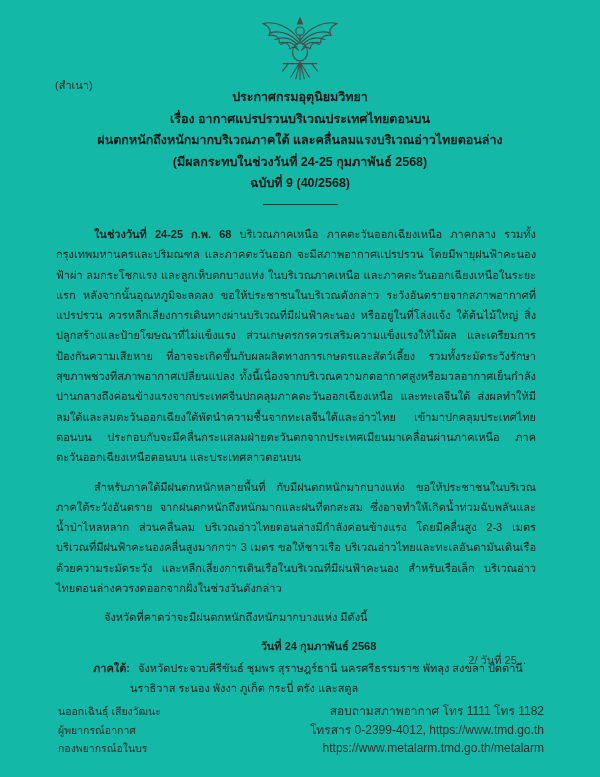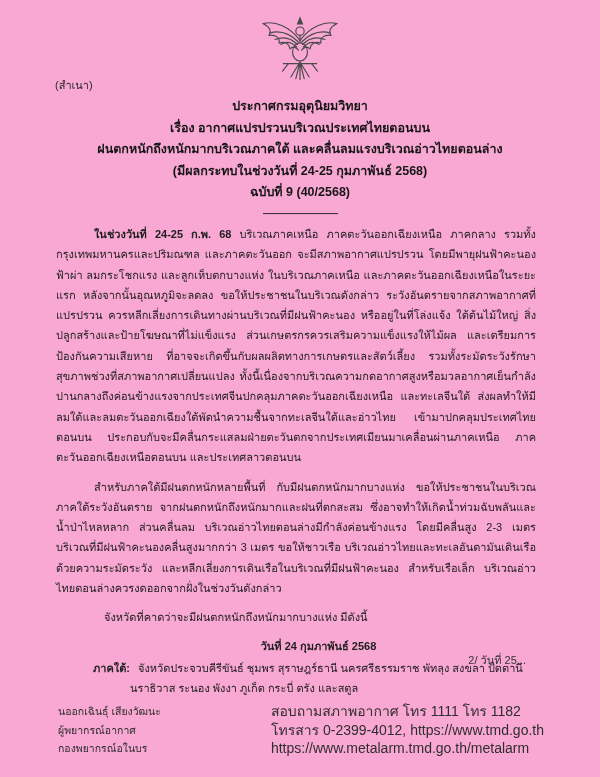--- a/index.html
+++ b/index.html
@@ -4,35 +4,35 @@
 <style>
   html, body { margin: 0; padding: 0; }
   body {
     width: 600px; height: 777px;
     background: #ffffff;
     font-family: "Liberation Sans", sans-serif;
     color: #1f1f1f;
     position: relative;
     overflow: hidden;
   }
-  .page { position: absolute; inset: 0; background: #f9a8d4; }
+  .page { position: absolute; inset: 0; background: #14b8a6; }
 
   .emblem {
     position: absolute; top: 12px; left: 50%;
     transform: translateX(-50%);
     width: 84px; height: 80px;
   }
 
   .copy-label {
     position: absolute; top: 76px; left: 55px;
     font-size: 11px; color: #2a2a2a;
   }
 
   .title-block {
-    position: absolute; top: 96px; left: 0; right: 0;
+    position: absolute; top: 87px; left: 0; right: 0;
     text-align: center;
     font-size: 12.5px; font-weight: bold;
     line-height: 21.5px; color: #161616;
   }
   .title-block .separator {
     font-weight: normal; letter-spacing: -1px;
     font-size: 12px; color: #2a2a2a; line-height: 18px;
   }
 
   .content {
@@ -61,22 +61,22 @@
     position: absolute; top: 651px; right: 74px;
     font-size: 11px; color: #333333;
   }
 
   .footer-left {
     position: absolute; top: 702px; left: 58px;
     font-size: 10.5px; line-height: 18.5px; color: #2e2e2e;
   }
   .footer-right {
     position: absolute; top: 702px; right: 56px;
-    font-size: 14px; line-height: 18.5px; color: #2e2e2e;
-    text-align: left;
+    font-size: 12px; line-height: 18.5px; color: #2e2e2e;
+    text-align: right;
   }
 </style>
 </head>
 <body>
 
 <div class="page">
 
   <div class="emblem">
     <svg viewBox="0 0 100 96" width="84" height="80" aria-hidden="true">
       <defs>

